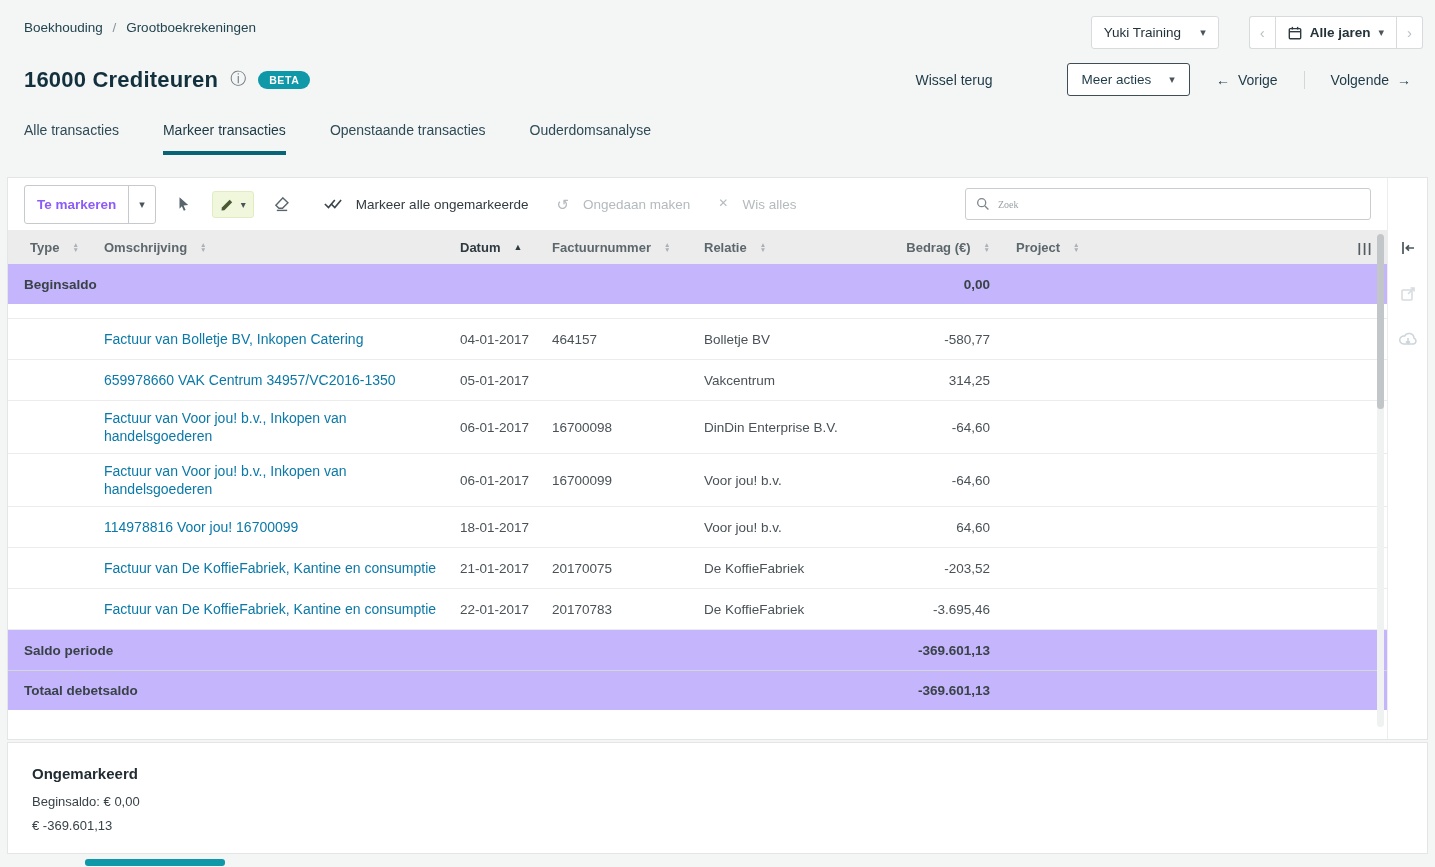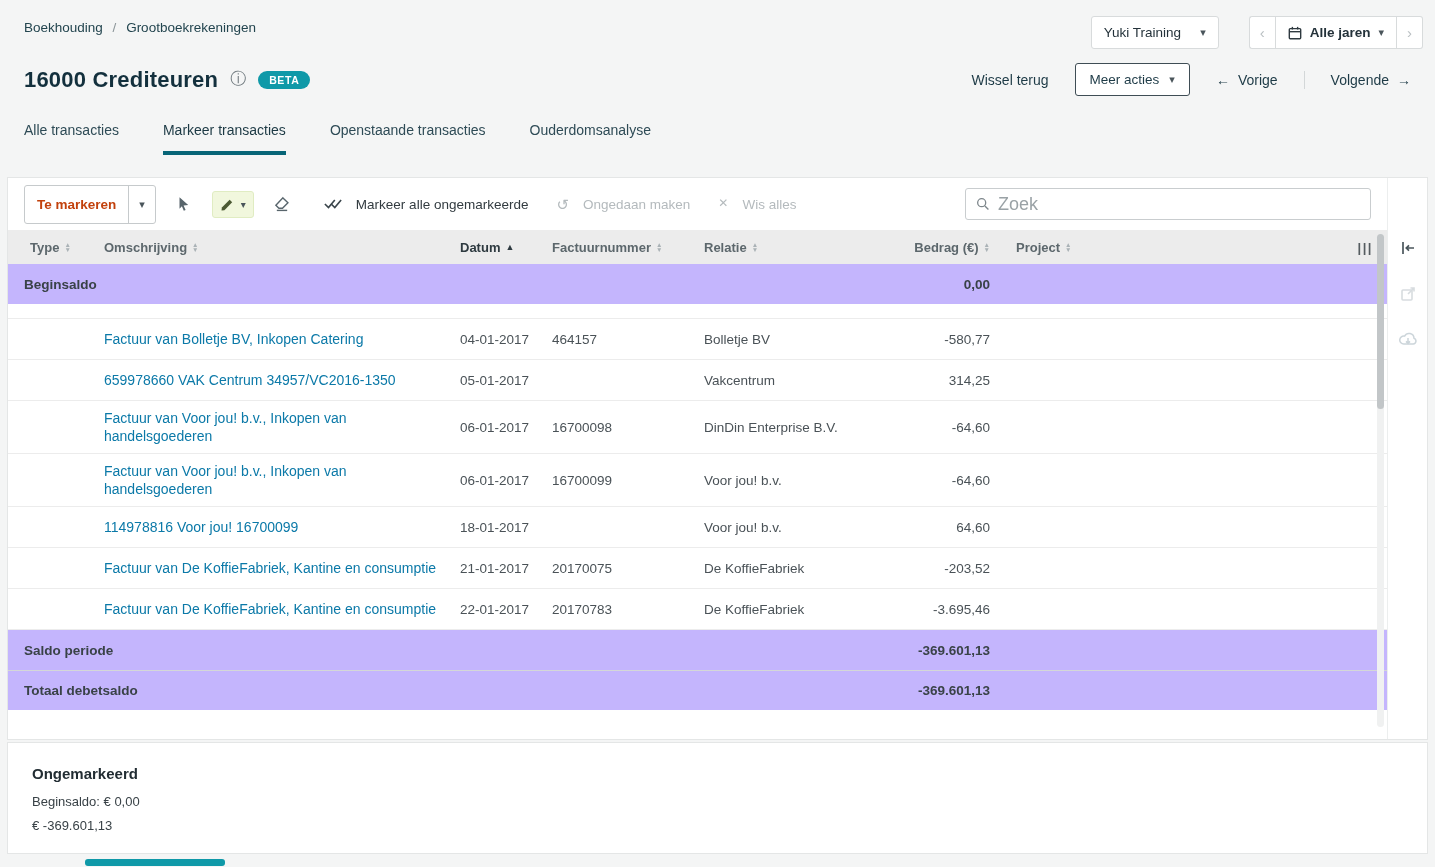--- a/index.html
+++ b/index.html
@@ -29,55 +29,55 @@
   .chev { font-size:11px; color:#4a555b; }
 
   
   .titlerow { display:flex; justify-content:space-between; align-items:center; padding:14px 24px 0 24px; }
   .title-left { display:flex; align-items:center; gap:12px; }
   .page-title { font-size:22px; font-weight:bold; color:#13303d; letter-spacing:.2px; }
   .info-icon { color:#6d777c; font-size:16px; cursor:pointer; }
   .beta { background:#0f99a8; color:#fff; font-size:10.5px; font-weight:bold; letter-spacing:.6px; padding:3px 11px; border-radius:10px; }
   .title-right { display:flex; align-items:center; gap:26px; font-size:14px; color:#1d3a46; }
   .linklike { color:#1d3a46; cursor:pointer; }
-  .meer-acties { border:1px solid #3f4d55; border-radius:3px; background:#fff; padding:8px 14px; font-size:13.5px; color:#1d3a46; display:flex; align-items:center; gap:10px; cursor:pointer; font-family:inherit; }
+  .meer-acties { border:1px solid #3f4d55; border-radius:3px; background:#fff; padding:8px 14px; font-size:13.5px; color:#1d3a46; display:flex; align-items:center; gap:18px; cursor:pointer; font-family:inherit;margin-left:48px; }
   .navlink { display:flex; align-items:center; gap:8px; cursor:pointer; }
   .vdiv { width:1px; height:18px; background:#d3d7d8; }
 
   
   .tabs { display:flex; gap:44px; padding:26px 24px 0 24px; }
   .tab { font-size:14px; color:#2e4b56; padding-bottom:13px; cursor:pointer; border-bottom:4px solid transparent; }
   .tab.active { border-bottom-color:#076577; color:#1c3944; }
 
   
   .panel { background:#fff; border:1px solid #e4e6e6; margin:22px 7px 0 7px; position:relative; height:563px; }
   .panel-inner { display:flex; height:100%; }
   .table-area { flex:1; position:relative; }
 
   
   .toolbar { display:flex; align-items:center; gap:14px; padding:9px 16px; height:52px; }
   .mode-select { display:flex; align-items:stretch; border:1px solid #c6cacc; border-radius:3px; overflow:hidden; cursor:pointer; background:#fff; }
-  .mode-select .lbl { padding:11px 12px; font-size:13.5px; font-weight:bold; color:#c2410c; }
+  .mode-select .lbl { padding:11px 12px; font-size:13.5px; font-weight:bold; color:#8b5cf6; }
   .mode-select .dd { border-left:1px solid #c6cacc; padding:8px 10px; display:flex; align-items:center; }
   .tool-icon { padding:5px 6px; display:flex; align-items:center; cursor:pointer; }
   .pen-box { background:#f1f7dd; border:1px solid #e0ecc2; border-radius:3px; padding:5px 7px; display:flex; align-items:center; gap:6px; cursor:pointer; }
   .tb-action { display:flex; gap:14px; font-size:13.5px; color:#323b40; cursor:pointer; margin-left:14px; }
   .tb-action.disabled { color:#b4babd; cursor:default; }
   .glyph { font-size:15px; line-height:1; }
   .search { margin-left:auto; width:406px; height:32px; border:1px solid #c9cdcf; border-radius:3px; display:flex; align-items:center; padding:0 10px; gap:8px; background:#fff; }
-  .search input { border:none; outline:none; flex:1; font-size:18px; font-family:Liberation Sans, sans-serif; color:#14532d; background:transparent; }
+  .search input { border:none; outline:none; flex:1; font-size:10px; font-family:Liberation Serif, serif; color:#14532d; background:transparent; }
   .search input::placeholder { color:#9aa2a6; }
 
   
   .trow { display:grid; grid-template-columns:88px 356px 92px 152px 190px 112px 1fr 44px; align-items:center; }
   .cell { font-size:13.5px; color:#4a5257; padding:0 8px; }
   .cell.type { padding-left:22px; }
   .cell.num { text-align:right; }
   .thead { background:#ececec; height:34px; }
-  .thead .cell { font-size:13px; color:#5c676c; font-weight:bold; display:flex; align-items:center; gap:5px; cursor:pointer; }
+  .thead .cell { font-size:13px; color:#5c676c; font-weight:bold; display:flex; align-items:center; gap:13px; cursor:pointer; }
   .thead .cell.num { justify-content:flex-end; }
   .sorts { display:inline-flex; flex-direction:column; font-size:6.5px; line-height:5px; color:#aab2b6; }
   .sort-asc { font-size:9px; color:#2e3a40; }
   .cols-icon { color:#555c60; font-weight:bold; letter-spacing:1.5px; font-size:13px; cursor:pointer; text-align:right; padding-right:14px; }
   .gray-row { background:#c4b5fd; height:40px; }
   .gray-row .lbl { grid-column:1 / 3; font-weight:bold; color:#38414 6; padding-left:16px; font-size:13.5px; color:#394247; }
   .gray-row .amt { font-weight:bold; color:#394247; }
   .rowgap { height:14px; background:#fff; }
   .datarows { border-top:1px solid #ececec; }
   .drow { border-bottom:1px solid #ececec; padding:8px 0; min-height:41px; cursor:pointer; }

